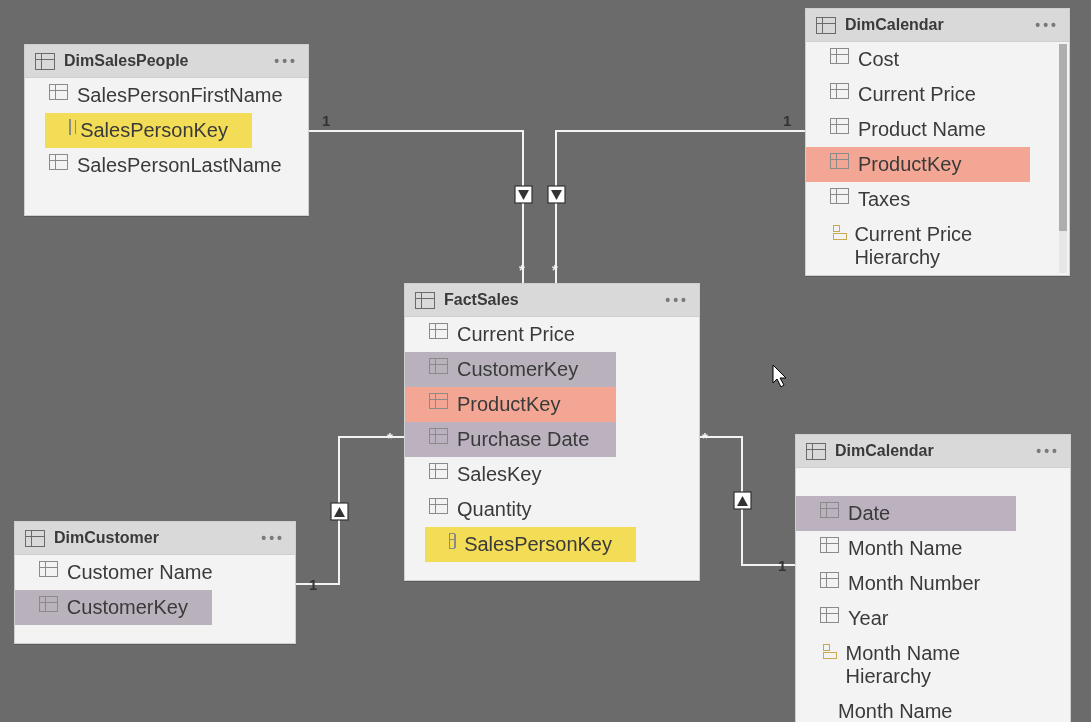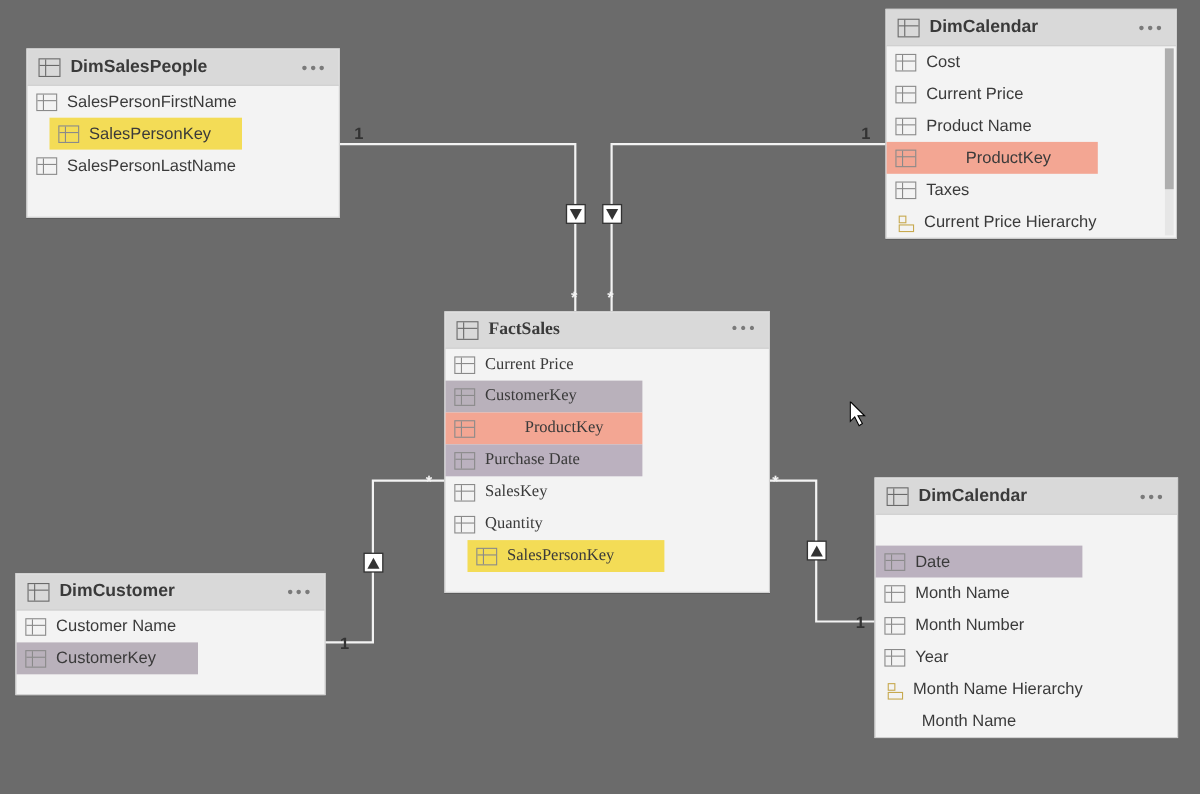--- a/index.html
+++ b/index.html
@@ -15,24 +15,24 @@
     --hl-grey:#b9b1bb;
     --hl-mauve:#bbb1bf;
     --icon:#8a8a8a;
     --hier:#c7a94f;
   }
   html,body{margin:0;padding:0;background:var(--bg);font-family:"Segoe UI",Arial,sans-serif;color:var(--text);}
   .canvas{position:relative;width:1091px;height:722px;overflow:hidden;}
   .table-card{position:absolute;background:var(--card-body);border:1px solid #cfcfcf;box-shadow:0 1px 0 rgba(0,0,0,.15);}
   .table-header{background:var(--card-header);padding:7px 10px;display:flex;align-items:center;border-bottom:1px solid #cfcfcf;font-weight:700;font-size:16px;}
   .table-header .dots{margin-left:auto;color:var(--muted);letter-spacing:3px;font-size:14px;line-height:1;}
-  .field{display:flex;align-items:flex-end;padding:6px 8px;font-size:15px;}
+  .field{display:flex;align-items:flex-start;padding:6px 24px;font-size:20px;}
   .field.indent{padding-left:42px;}
   .hl-yellow{background:var(--hl-yellow);margin-left:20px;}
-  .hl-salmon{background:var(--hl-salmon);gap:36px;}
+  .hl-salmon{background:var(--hl-salmon);}
   .hl-grey{background:var(--hl-grey);}
   .hl-mauve{background:var(--hl-mauve);}
   .ticon{width:17px;height:14px;margin-right:9px;display:inline-block;position:relative;border:1px solid var(--icon);}
   .ticon::before,.ticon::after{content:"";position:absolute;background:var(--icon);}
   .ticon::before{left:0;right:0;top:5px;height:1px;}
   .ticon::after{top:0;bottom:0;left:5px;width:1px;}
   .table-header .ticon{width:18px;height:15px;border-color:#6a6a6a;}
   .table-header .ticon::before,.table-header .ticon::after{background:#6a6a6a;}
   .hier-icon{width:18px;height:16px;margin-right:8px;display:inline-block;position:relative;}
   .hier-icon::before{content:"";position:absolute;left:3px;top:2px;width:5px;height:5px;border:1.5px solid var(--hier);}
@@ -129,21 +129,21 @@
       </div>
     <div class="field">
         <span class="hier-icon"></span>
         <span>Current Price Hierarchy</span>
       </div>
     <div class="scroll-track">
         <div class="scroll-thumb"></div>
       </div>
   </div>
 
-  <div class="table-card" style="left:404px;top:283px;width:294px;font-family:Liberation Serif, serif;">
+  <div class="table-card" style="left:404px;top:283px;width:294px;">
     <div class="table-header">
       <span class="ticon"></span>
       <span>FactSales</span>
       <span class="dots">•••</span>
     </div>
     <div class="field">
         <span class="ticon"></span>
         <span>Current Price</span>
       </div>
     <div class="field hl-grey" style="width:163px;">

